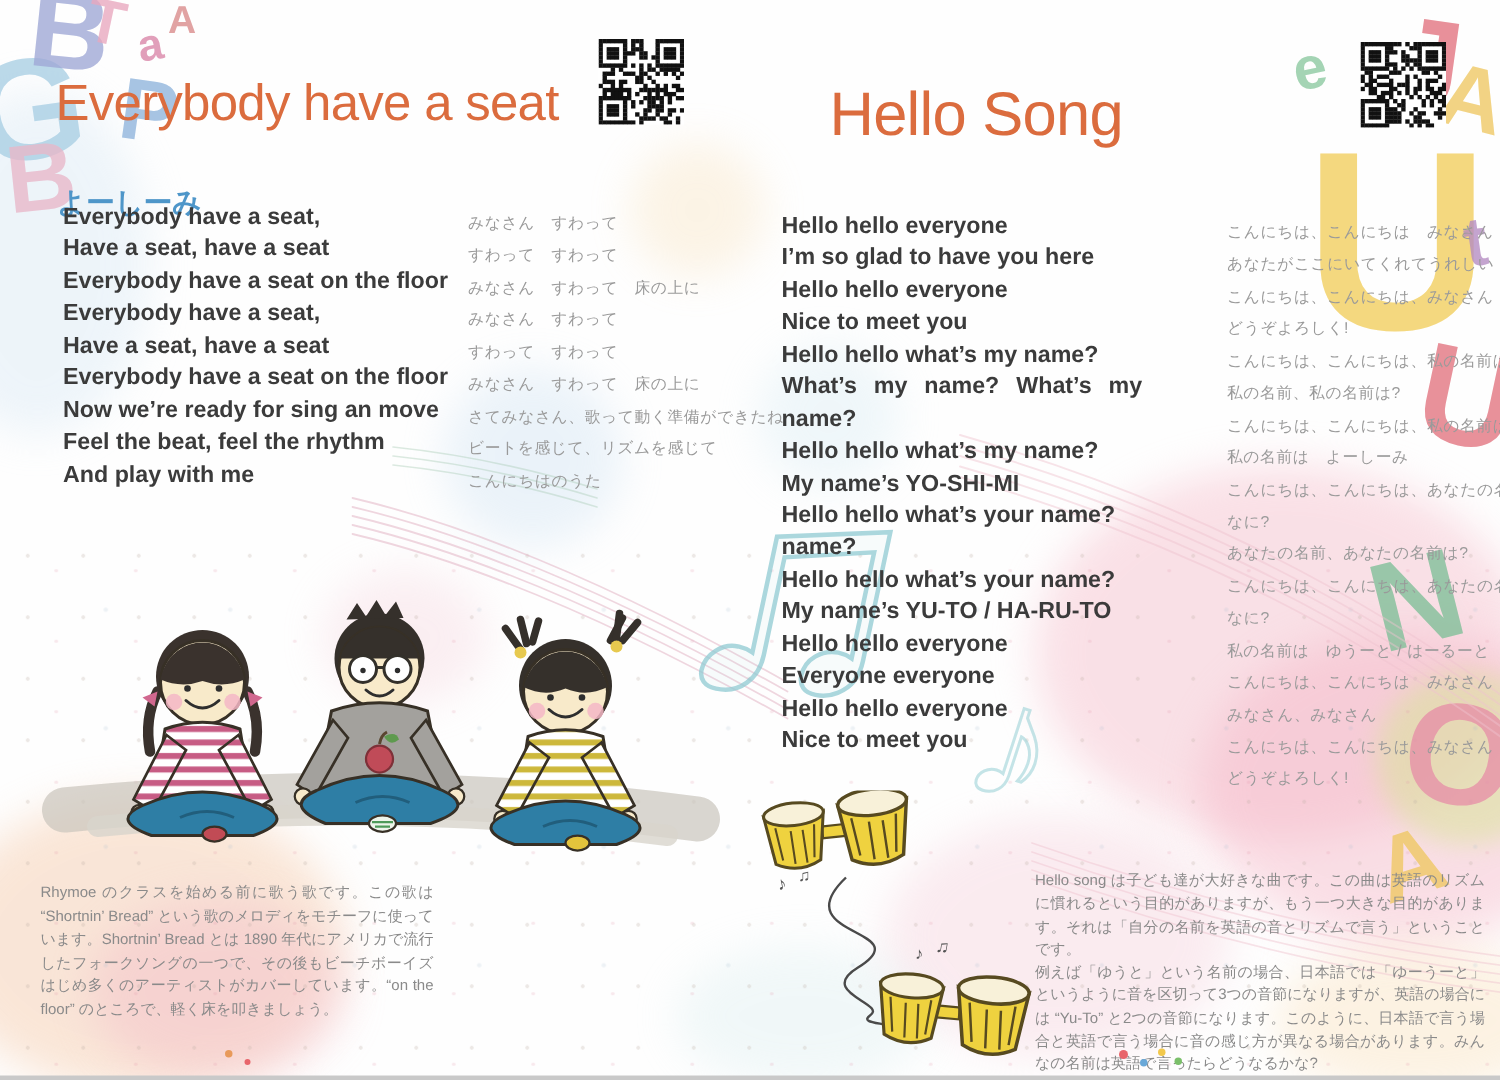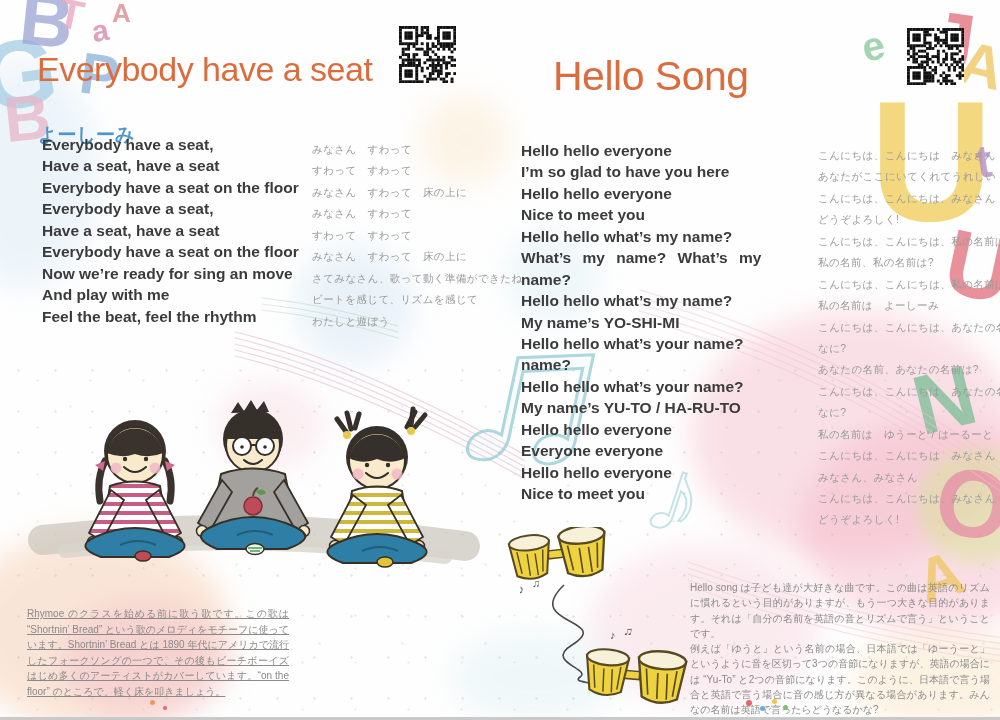--- a/index.html
+++ b/index.html
@@ -34,21 +34,21 @@
   .lyrics-ja .line{height:21.45px;line-height:21.45px;}
   #lyrics-en-left{left:42px;top:134px;}
   #lyrics-ja-left{left:312px;top:139px;}
   #lyrics-en-right{left:521px;top:140px;}
   #lyrics-ja-right{left:818px;top:145px;}
   #lyrics-en-right .line:nth-child(6),
   #lyrics-en-right .line:nth-child(11){word-spacing:7px;}
   
   .note{position:absolute;color:#8A8A8A;font-size:10px;line-height:15.5px;
         text-align:justify;white-space:pre-line;}
-  #note-left{left:27px;top:596px;width:262px;text-decoration:underline;}
+  #note-left{left:27px;top:578px;width:262px;}
   #note-right{left:690px;top:570px;width:300px;line-height:15.3px;}
   .qr{position:absolute;width:57px;height:57px;background:#fff;}
   .staff path{fill:none;stroke-linecap:round;}
   .bottom-edge{position:absolute;left:0;right:0;bottom:0;height:3px;background:#c9c9c9;}
   .confetti{position:absolute;border-radius:50%;pointer-events:none;}
 </style>
 </head>
 <body>
 
 <div id="canvas">
@@ -358,33 +358,33 @@
       </svg></div>
   <h2 id="subtitle-left" class="subtitle">よーしーみ</h2>
   <div id="lyrics-en-left" class="lyrics-en">
       <div class="line">Everybody have a seat,</div>
       <div class="line">Have a seat, have a seat</div>
       <div class="line">Everybody have a seat on the floor</div>
       <div class="line">Everybody have a seat,</div>
       <div class="line">Have a seat, have a seat</div>
       <div class="line">Everybody have a seat on the floor</div>
       <div class="line">Now we’re ready for sing an move</div>
+      <div class="line">Feel the beat, feel the rhythm</div>
       <div class="line">And play with me</div>
-      <div class="line">Feel the beat, feel the rhythm</div>
     </div>
   <div id="lyrics-ja-left" class="lyrics-ja">
       <div class="line">みなさん　すわって</div>
       <div class="line">すわって　すわって</div>
       <div class="line">みなさん　すわって　床の上に</div>
       <div class="line">みなさん　すわって</div>
       <div class="line">すわって　すわって</div>
       <div class="line">みなさん　すわって　床の上に</div>
       <div class="line">さてみなさん、歌って動く準備ができたね</div>
       <div class="line">ビートを感じて、リズムを感じて</div>
-      <div class="line">わたしと遊ぼう</div>
+      <div class="line">こんにちはのうた</div>
     </div>
   <p id="note-left" class="note">Rhymoe のクラスを始める前に歌う歌です。この歌は “Shortnin’ Bread” という歌のメロディをモチーフに使っています。Shortnin’ Bread とは 1890 年代にアメリカで流行したフォークソングの一つで、その後もビーチボーイズはじめ多くのアーティストがカバーしています。“on the floor” のところで、軽く床を叩きましょう。</p>
 
   <svg class="abs" style="left:25px;top:365px;" width="460" height="240" viewBox="0 0 460 240">
     <defs>
       <pattern id="stripeP" width="10" height="9" patternUnits="userSpaceOnUse">
         <rect width="10" height="9" fill="#ffffff"></rect>
           <rect y="2" width="10" height="4" fill="#C75C84"></rect>
       </pattern>
       <pattern id="stripeY" width="10" height="9" patternUnits="userSpaceOnUse">

